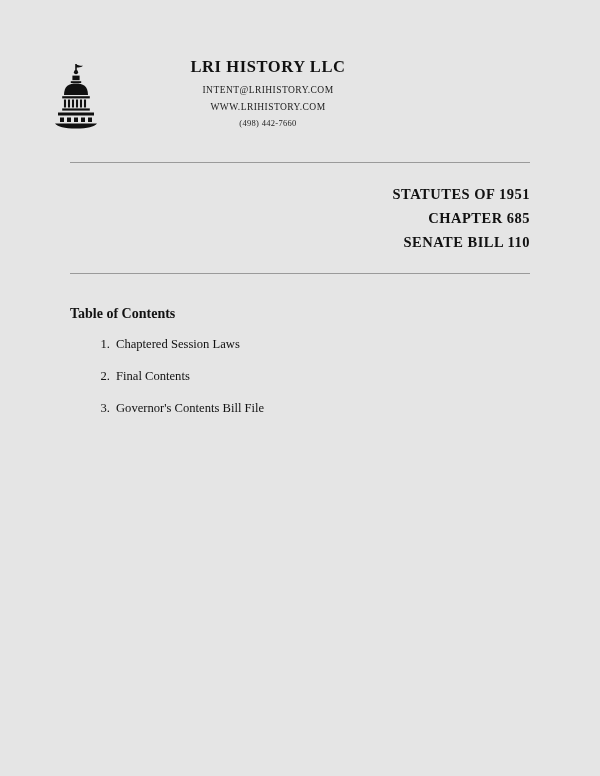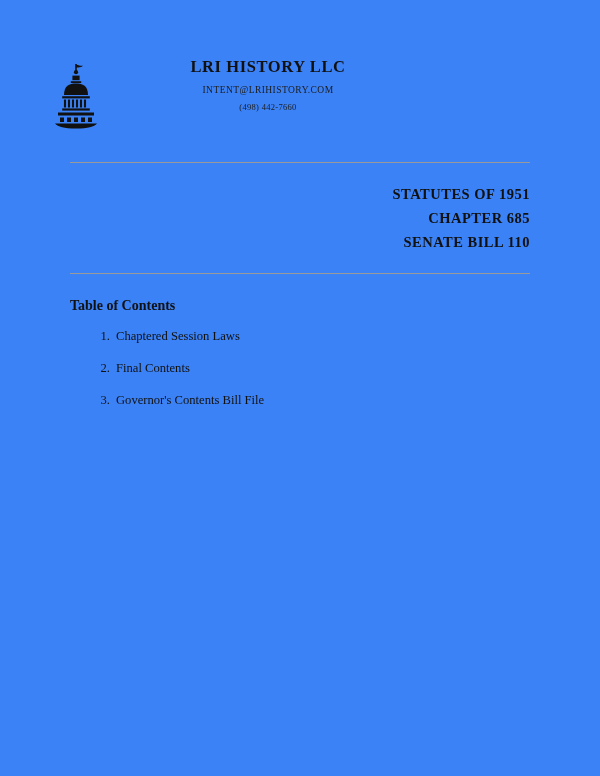--- a/index.html
+++ b/index.html
@@ -14,21 +14,21 @@
     color: #1a1a1a;
     position: relative;
     overflow: hidden;
   }
   .page {
     width: 600px;
     height: 776px;
     box-sizing: border-box;
     padding: 0;
     position: relative;
-    background: #3b82f6;
+    background: #e5e5e5;
   }
 
   
   .masthead {
     display: flex;
     align-items: flex-start;
     justify-content: flex-start;
     padding: 58px 0 0 0;
   }
   .logo-wrap {
@@ -93,21 +93,21 @@
     font-size: 14.5px;
     letter-spacing: 0.5px;
     line-height: 1.65;
     color: #111;
     text-align: right;
   }
 
   
   .toc {
     width: 460px;
-    margin: 4px auto;
+    margin: 12px auto;
     padding-top: 20px;
   }
   .toc-title {
     font-weight: bold;
     font-size: 14px;
     color: #111;
     margin: 0 0 14px 0;
   }
   ol.toc-list {
     margin: 0;
@@ -157,20 +157,21 @@
 
         <path d="M12 50.6 L48 50.6 L48 53.4 L12 53.4 Z" fill="#111"></path>
         <path d="M14 55.4 L18 55.4 L18 60 L14 60 Z M21 55.4 L25 55.4 L25 60 L21 60 Z M28 55.4 L32 55.4 L32 60 L28 60 Z M35 55.4 L39 55.4 L39 60 L35 60 Z M42 55.4 L46 55.4 L46 60 L42 60 Z" fill="#111"></path>
 
         <path d="M9 61.6 L51 61.6 C48 65 42 66.6 30 66.6 C18 66.6 12 65 9 61.6 Z" fill="#111"></path>
       </svg>
     </div>
     <div class="org-block">
       <div class="org-name">LRI HISTORY LLC</div>
       <div class="org-line">INTENT@LRIHISTORY.COM</div>
+      <div class="org-line">WWW.LRIHISTORY.COM</div>
       <div class="org-phone">(498) 442-7660</div>
     </div>
   </div>
 
   <div class="rule rule-top"></div>
 
   <div class="statute">
     <div>STATUTES OF 1951</div>
     <div>CHAPTER  685</div>
     <div>SENATE BILL 110</div>

